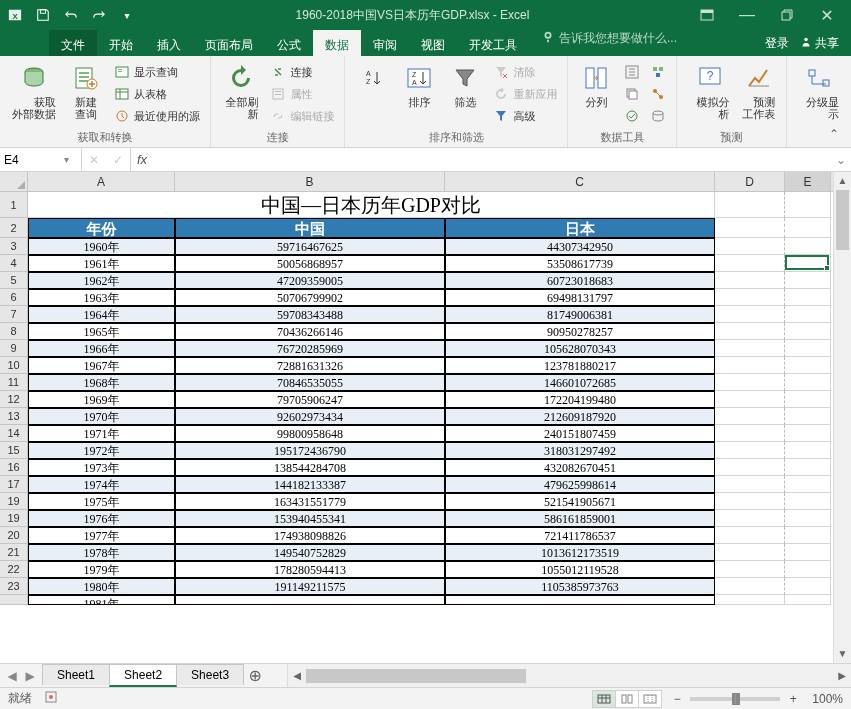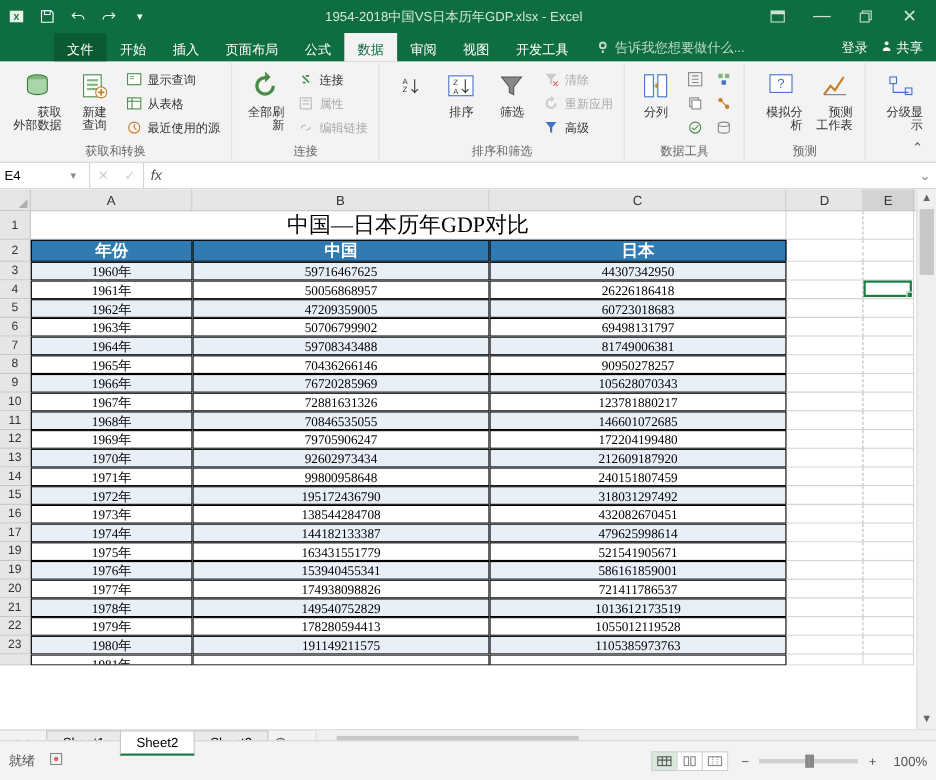--- a/index.html
+++ b/index.html
@@ -12,21 +12,21 @@
 .titlebar .qat-btn svg { width: 14px; height: 14px; fill: #fff; }
 .titlebar .title { flex: 1; text-align: center; font-size: 12px; color: #d3e6da; }
 .titlebar .wincontrols { display: flex; gap: 0; align-items: center; }
 .titlebar .win-btn { width: 40px; height: 30px; display: flex; align-items: center; justify-content: center; cursor: pointer; color: #cde2d5; font-size: 16px; }
 
 
 .menubar { height: 26px; background: #0f6e3f; display: flex; align-items: stretch; padding-left: 4px; }
 .menubar .tab { padding: 4px 12px 0; color: #fff; font-size: 12px; display: flex; align-items: center; cursor: pointer; }
 .menubar .tab.file { background: #0a5a32; margin-left: 45px; }
 .menubar .tab.active { background: #f3f3f3; color: #0f6e3f; }
-.menubar .tell { flex: 1; display: flex; align-items: center; padding-left: 12px; color: #bcd9c8; font-size: 12px; }
+.menubar .tell { flex: 1; display: flex; align-items: flex-start; padding-left: 12px; color: #bcd9c8; font-size: 12px; }
 .menubar .tell svg { width: 14px; height: 14px; margin-right: 4px; fill: #bcd9c8; }
 .menubar .right { display: flex; align-items: center; gap: 10px; padding-right: 12px; color: #fff; }
 .menubar .right .share svg { width: 14px; height: 14px; fill: #fff; margin-right: 2px; vertical-align: -2px; }
 
 
 .ribbon { height: 92px; background: #f3f3f3; border-bottom: 1px solid #d4d4d4; display: flex; position: relative; }
 .group { border-right: 1px solid #e0e0e0; padding: 4px 6px 2px; display: flex; flex-direction: column; }
 .group-body { display: flex; gap: 2px; flex: 1; }
 .group-label { text-align: center; font-size: 11px; color: #666; margin-top: 2px; white-space: nowrap; }
 .bigbtn { display: flex; flex-direction: column; align-items: center; justify-content: flex-start; padding: 2px 6px; cursor: pointer; min-width: 42px; }
@@ -92,21 +92,21 @@
 .sheettabs { display: flex; align-items: flex-start; }
 .sheettab { padding: 3px 14px; border: 1px solid #c5c5c5; border-bottom: none; background: #eaeaea; font-size: 12px; cursor: pointer; margin-right: -1px; }
 .sheettab.active { background: #fff; border-bottom: 2px solid #1a7a44; position: relative; z-index: 2; }
 .addsheet { width: 24px; display: flex; align-items: center; justify-content: center; cursor: pointer; color: #666; font-size: 16px; }
 .hscroll { flex: 1; position: relative; margin-left: 20px; background: #f0f0f0; border-left: 1px solid #dcdcdc; display:flex; align-items:center; }
 .hscroll .harrow { width: 18px; text-align: center; color: #666; cursor: pointer; font-size: 10px; }
 .hscroll .htrack { flex: 1; height: 14px; position: relative; }
 .hscroll .hthumb { position: absolute; top: 0; bottom: 0; left: 0; width: 220px; background: #c8c8c8; cursor: pointer; }
 
 
-.statusbar { position: absolute; left: 0; right: 0; bottom: 0; height: 36px; background: #f3f3f3; border-top: 1px solid #d4d4d4; display: flex; align-items: center; font-size: 12px; color: #555; padding: 0 8px; }
+.statusbar { position: absolute; left: 0; right: 0; bottom: 0; height: 22px; background: #f3f3f3; border-top: 1px solid #d4d4d4; display: flex; align-items: center; font-size: 12px; color: #555; padding: 0 8px; }
 .statusbar .spacer { flex: 1; }
 .viewbtns { display: flex; gap: 0; margin-right: 8px; }
 .viewbtn { width: 24px; height: 18px; border: 1px solid #d0d0d0; display:flex; align-items:center; justify-content:center; cursor: pointer; background:#fff; margin-left:-1px; }
 .viewbtn.active { background: #d8e8dd; }
 .zoomslider { display: flex; align-items: center; gap: 6px; }
 .zoomslider .zbtn { cursor: pointer; color: #555; width:14px; text-align:center; }
 .zoomslider .ztrack { width: 90px; height: 4px; background: #d0d0d0; position: relative; cursor:pointer; }
 .zoomslider .ztrack::after { content:''; position:absolute; left:50%; top:-3px; width:1px; height:10px; background:#999; }
 .zoomslider .zthumb { position:absolute; top:-4px; left:42px; width:8px; height:12px; background:#888; }
 </style>
@@ -132,21 +132,21 @@
           <path d="M5 4L2 7l3 3M2 7h8a4 4 0 014 4" fill="none" stroke="#fff" stroke-width="1.2"></path>
         </svg>
       </div>
     <div class="qat-btn">
         <svg viewBox="0 0 16 16">
           <path d="M11 4l3 3-3 3M14 7H6a4 4 0 00-4 4" fill="none" stroke="#fff" stroke-width="1.2"></path>
         </svg>
       </div>
     <div class="qat-btn" style="color:#fff;font-size:10px">▾</div>
   </div>
-  <div class="title">1954-2018中国VS日本历年GDP.xlsx - Excel</div>
+  <div class="title">1960-2018中国VS日本历年GDP.xlsx - Excel</div>
   <div class="wincontrols">
     <div class="win-btn">
         <svg width="16" height="16" viewBox="0 0 16 16">
           <rect x="2" y="3" width="12" height="10" fill="none" stroke="#cde2d5"></rect>
           <rect x="2" y="3" width="12" height="3" fill="#cde2d5"></rect>
         </svg>
       </div>
     <div class="win-btn">—</div>
     <div class="win-btn">
         <svg width="12" height="12" viewBox="0 0 12 12">
@@ -504,21 +504,21 @@
         <div class="cell datacell colA">1960年</div>
         <div class="cell datacell colB">59716467625</div>
         <div class="cell datacell colC">44307342950</div>
         <div class="cell colD emptycell" style="width:70px;border-right:1px dashed #bbb"></div>
         <div class="cell colE emptycell" style="width:46px"></div>
       </div>
       <div class="row">
         <div class="rowhdr">4</div>
         <div class="cell datacell alt colA">1961年</div>
         <div class="cell datacell alt colB">50056868957</div>
-        <div class="cell datacell alt colC">26226186418</div>
+        <div class="cell datacell alt colC">53508617739</div>
         <div class="cell colD emptycell" style="width:70px;border-right:1px dashed #bbb"></div>
         <div class="cell colE emptycell" style="width:46px"></div>
       </div>
       <div class="row">
         <div class="rowhdr">5</div>
         <div class="cell datacell colA">1962年</div>
         <div class="cell datacell colB">47209359005</div>
         <div class="cell datacell colC">60723018683</div>
         <div class="cell colD emptycell" style="width:70px;border-right:1px dashed #bbb"></div>
         <div class="cell colE emptycell" style="width:46px"></div>

